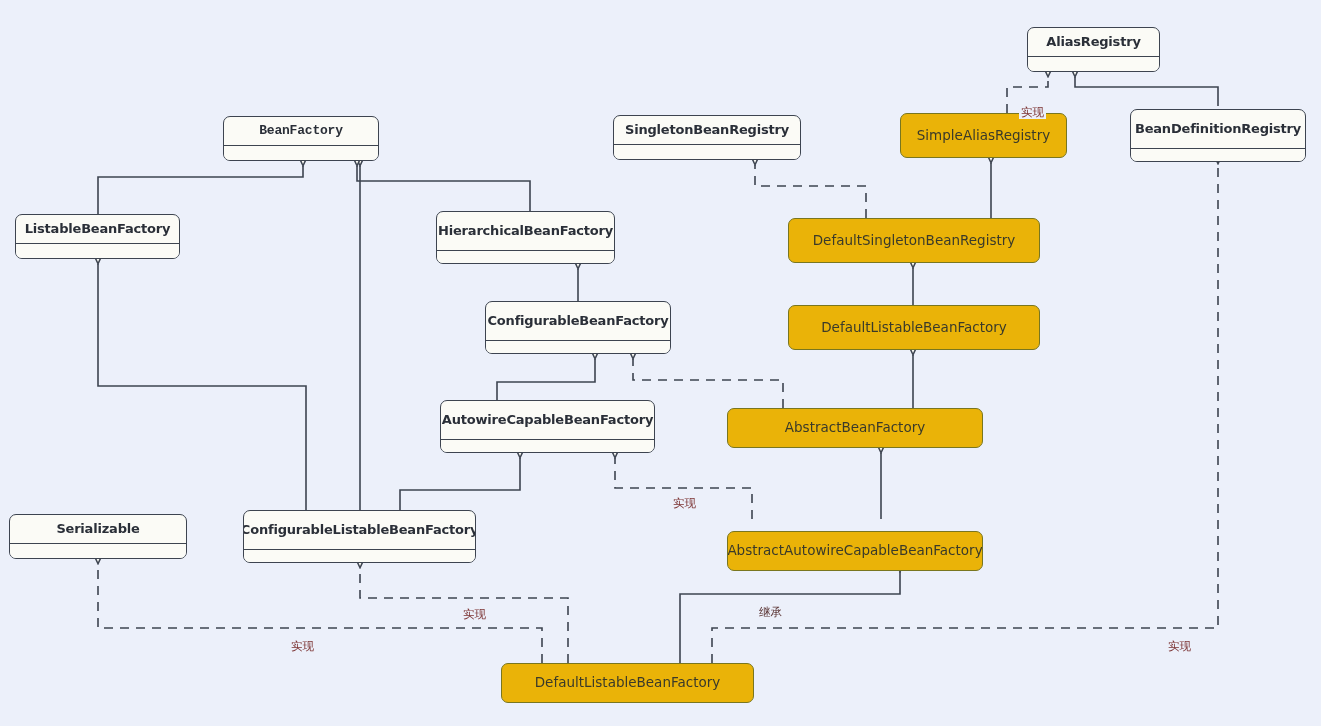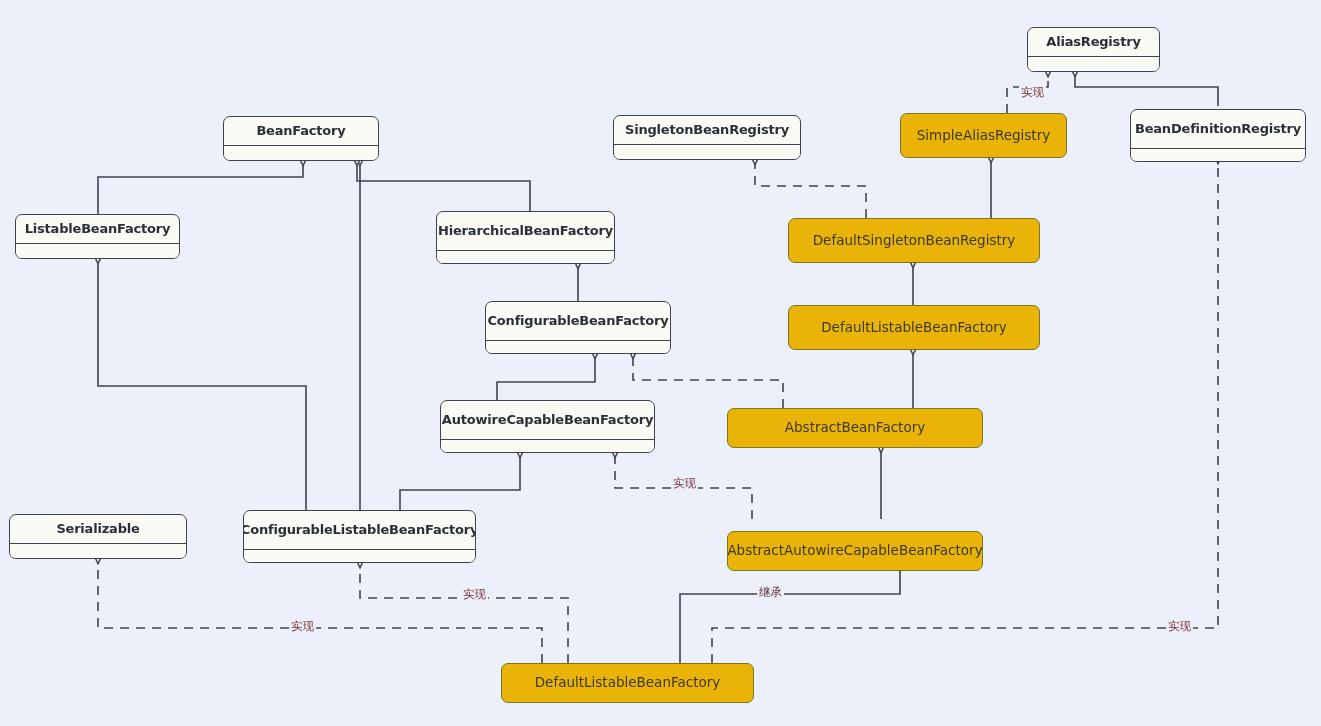--- a/index.html
+++ b/index.html
@@ -57,20 +57,21 @@
   }
   .edge-label{
     position:absolute;
     font-size:11.5px;
     color:#7b3232;
     background:#ecf0fa;
     padding:0 2px;
     line-height:13px;
     white-space:nowrap;
     font-family:"DejaVu Sans","Liberation Sans",sans-serif;
+    margin-top:20px;
   }
   .edge-label.inherit{color:#5a3434;}
 </style>
 </head>
 <body>
 
 <div id="canvas">
 
   <svg id="edges" viewBox="0 0 1321 726" xmlns="http://www.w3.org/2000/svg">
     <defs>
@@ -164,21 +165,21 @@
         <path d="M712,663 L712,628 L1218,628 L1218,164" marker-end="url(#hollowTri)"></path>
       </g>
     </g>
   </svg>
 
   <div id="nodes">
       <div class="node iface" style="left: 1027px; top: 27px; width: 133px; height: 45px;">
         <div class="title" style="height: 24px;">AliasRegistry</div>
         <div class="body"></div>
       </div>
-      <div class="node iface" style="left: 223px; top: 116px; width: 156px; height: 45px;">
+      <div class="node iface" style="left: 223px; top: 116px; width: 156px; height: 45px; font-family: Liberation Mono, monospace;">
         <div class="title" style="height: 24px;">BeanFactory</div>
         <div class="body"></div>
       </div>
       <div class="node iface" style="left: 613px; top: 115px; width: 188px; height: 45px;">
         <div class="title" style="height: 24px;">SingletonBeanRegistry</div>
         <div class="body"></div>
       </div>
       <div class="node clazz" style="left: 900px; top: 113px; width: 167px; height: 45px;">
         <div class="title" style="height: 100%;">SimpleAliasRegistry</div>
       </div>

